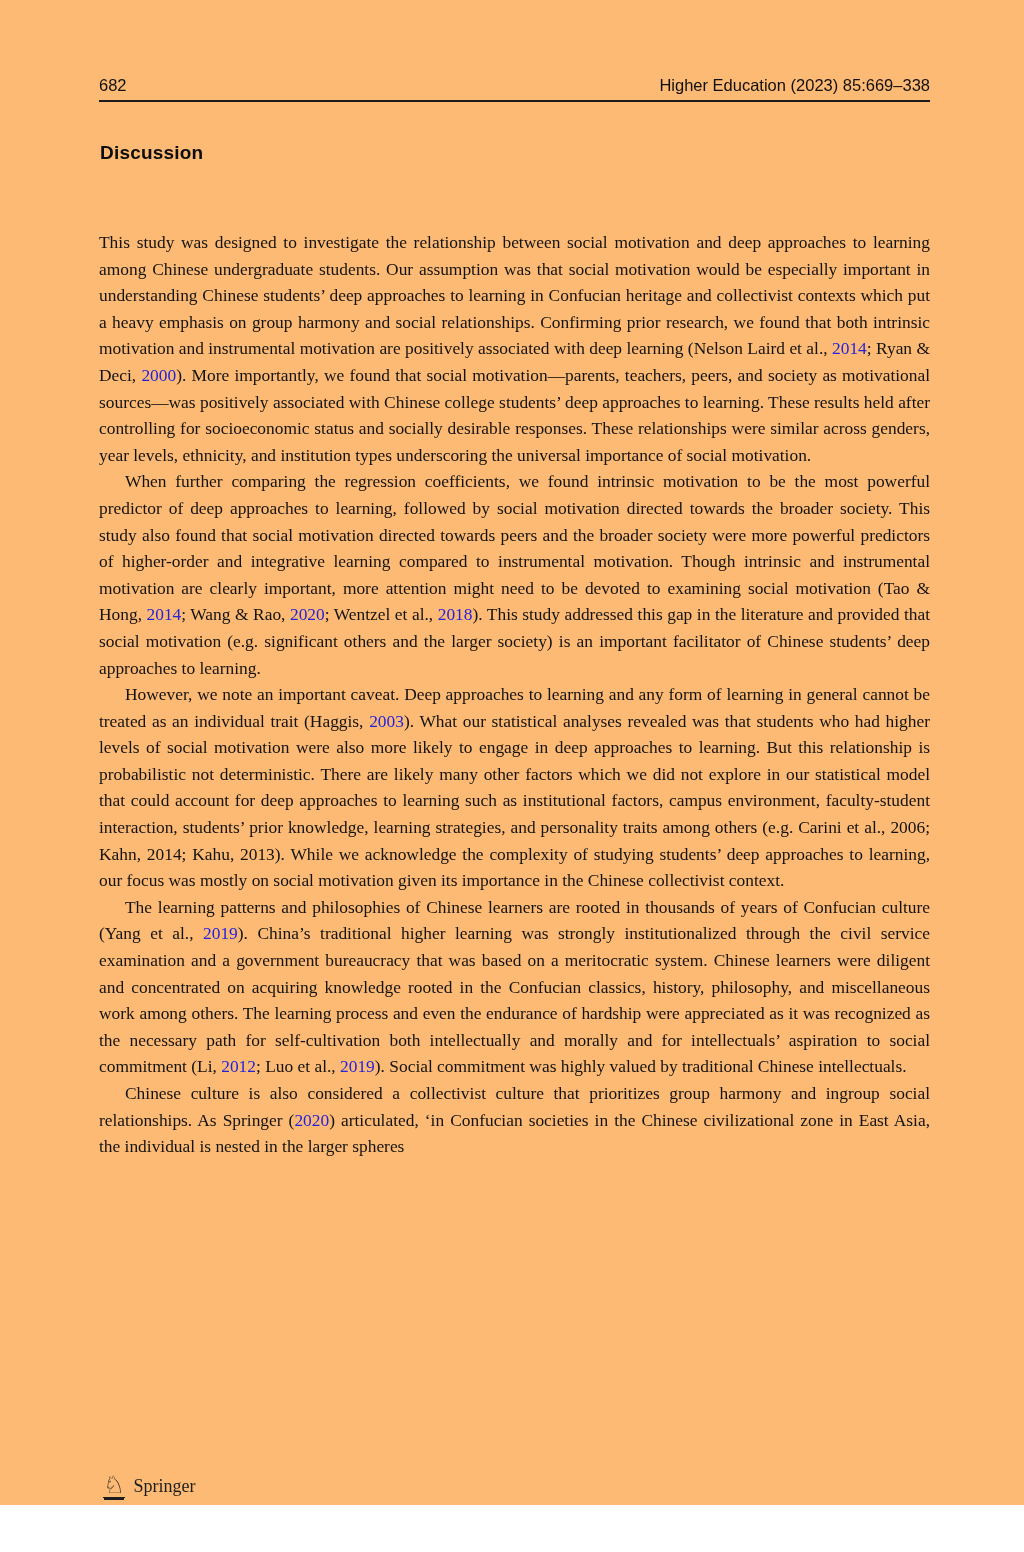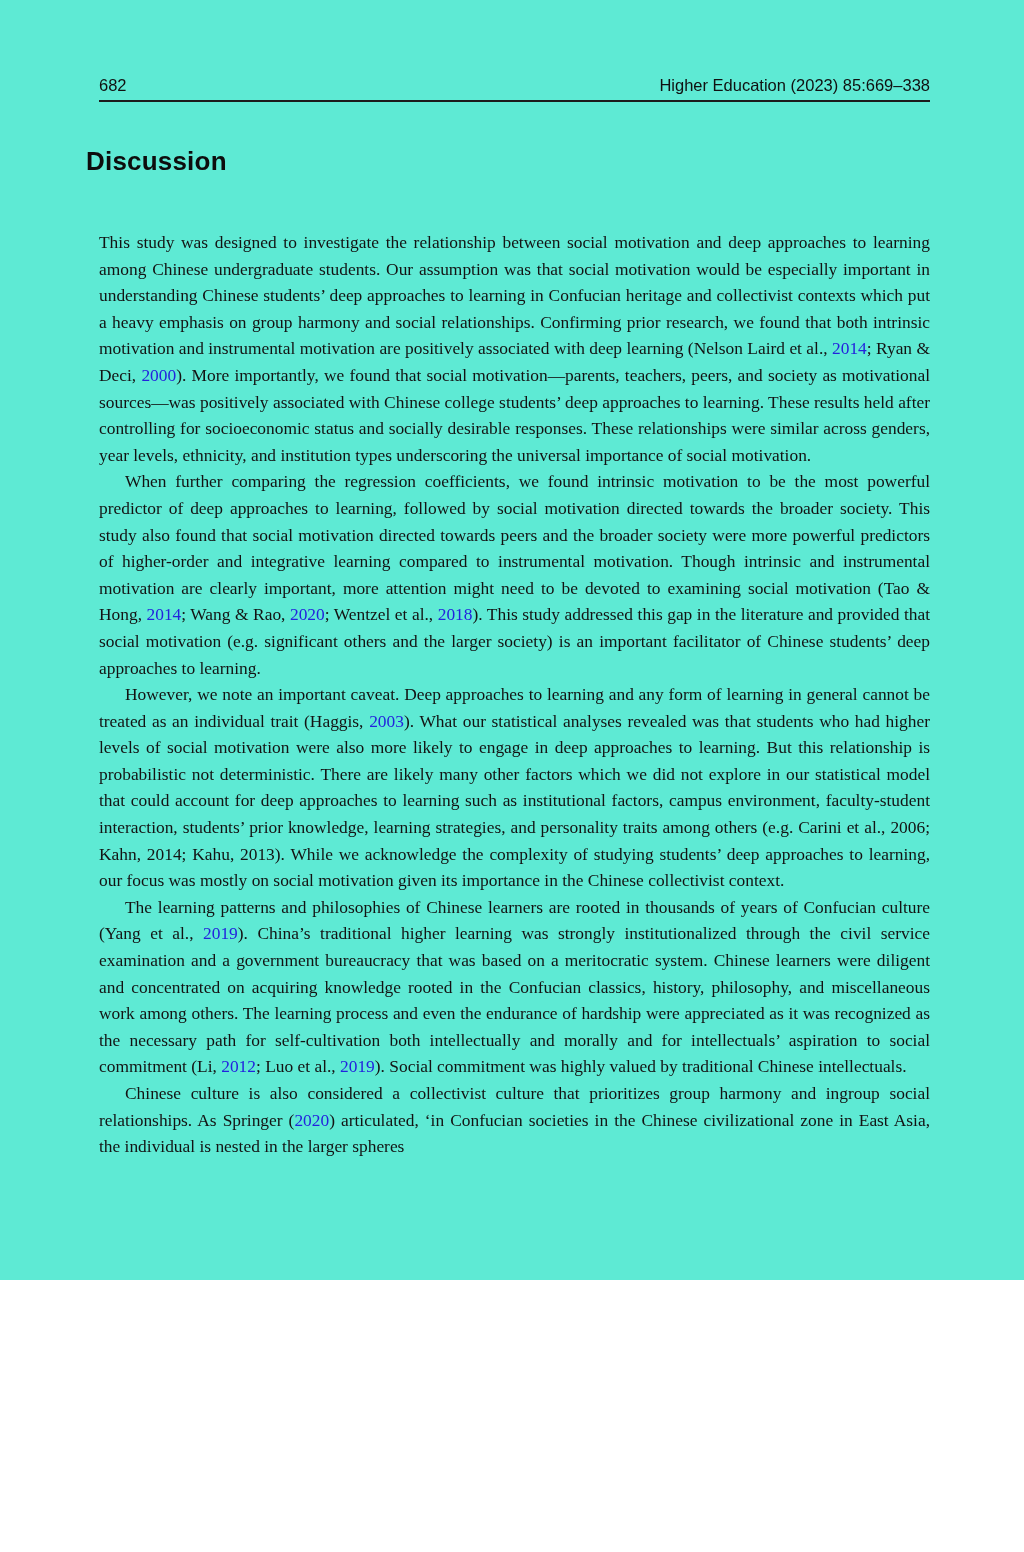--- a/index.html
+++ b/index.html
@@ -1,20 +1,20 @@
 <!DOCTYPE html>
 <html><head>
 <meta charset="utf-8">
 <style>
   html, body { margin: 0; padding: 0; background: #ffffff; }
   .page {
     position: relative;
     width: 1024px;
-    height: 1280px;
-    background: #5eead4;
+    height: 1505px;
+    background: #fdba74;
     overflow: hidden;
     color: #161616;
   }
   .running-header {
     position: absolute;
     left: 99px;
     width: 831px;
     top: 76px;
     display: flex;
     justify-content: space-between;
@@ -25,25 +25,25 @@
   }
   .header-rule {
     position: absolute;
     left: 99px;
     width: 831px;
     top: 100px;
     border-top: 2px solid #1c1c1c;
   }
   .section-title {
     position: absolute;
-    left: 86px;
+    left: 100px;
     top: 129px;
     font-family: "Liberation Sans", sans-serif;
     font-weight: bold;
-    font-size: 26px;
+    font-size: 19px;
     letter-spacing: 0.2px;
     color: #0d0d0d;
   }
   .article-body {
     position: absolute;
     left: 99px;
     width: 831px;
     top: 189px;
     font-family: "Liberation Serif", serif;
     font-size: 17.4px;
@@ -72,21 +72,21 @@
     font-family: "DejaVu Sans", sans-serif;
     font-size: 24px;
     line-height: 22px;
     display: inline-block;
     border-bottom: 1px solid #1e1e1e;
     box-shadow: 0 3px 0 -1px #1e1e1e;
     padding-bottom: 1px;
   }
   .springer-word {
     font-family: "Liberation Serif", serif;
-    font-size: 24px;
+    font-size: 18px;
   }
 </style>
 </head>
 <body>
 
 <div class="page">
 
   <div class="running-header">
     <span>682</span>
     <span>Higher Education (2023) 85:669–338</span>

